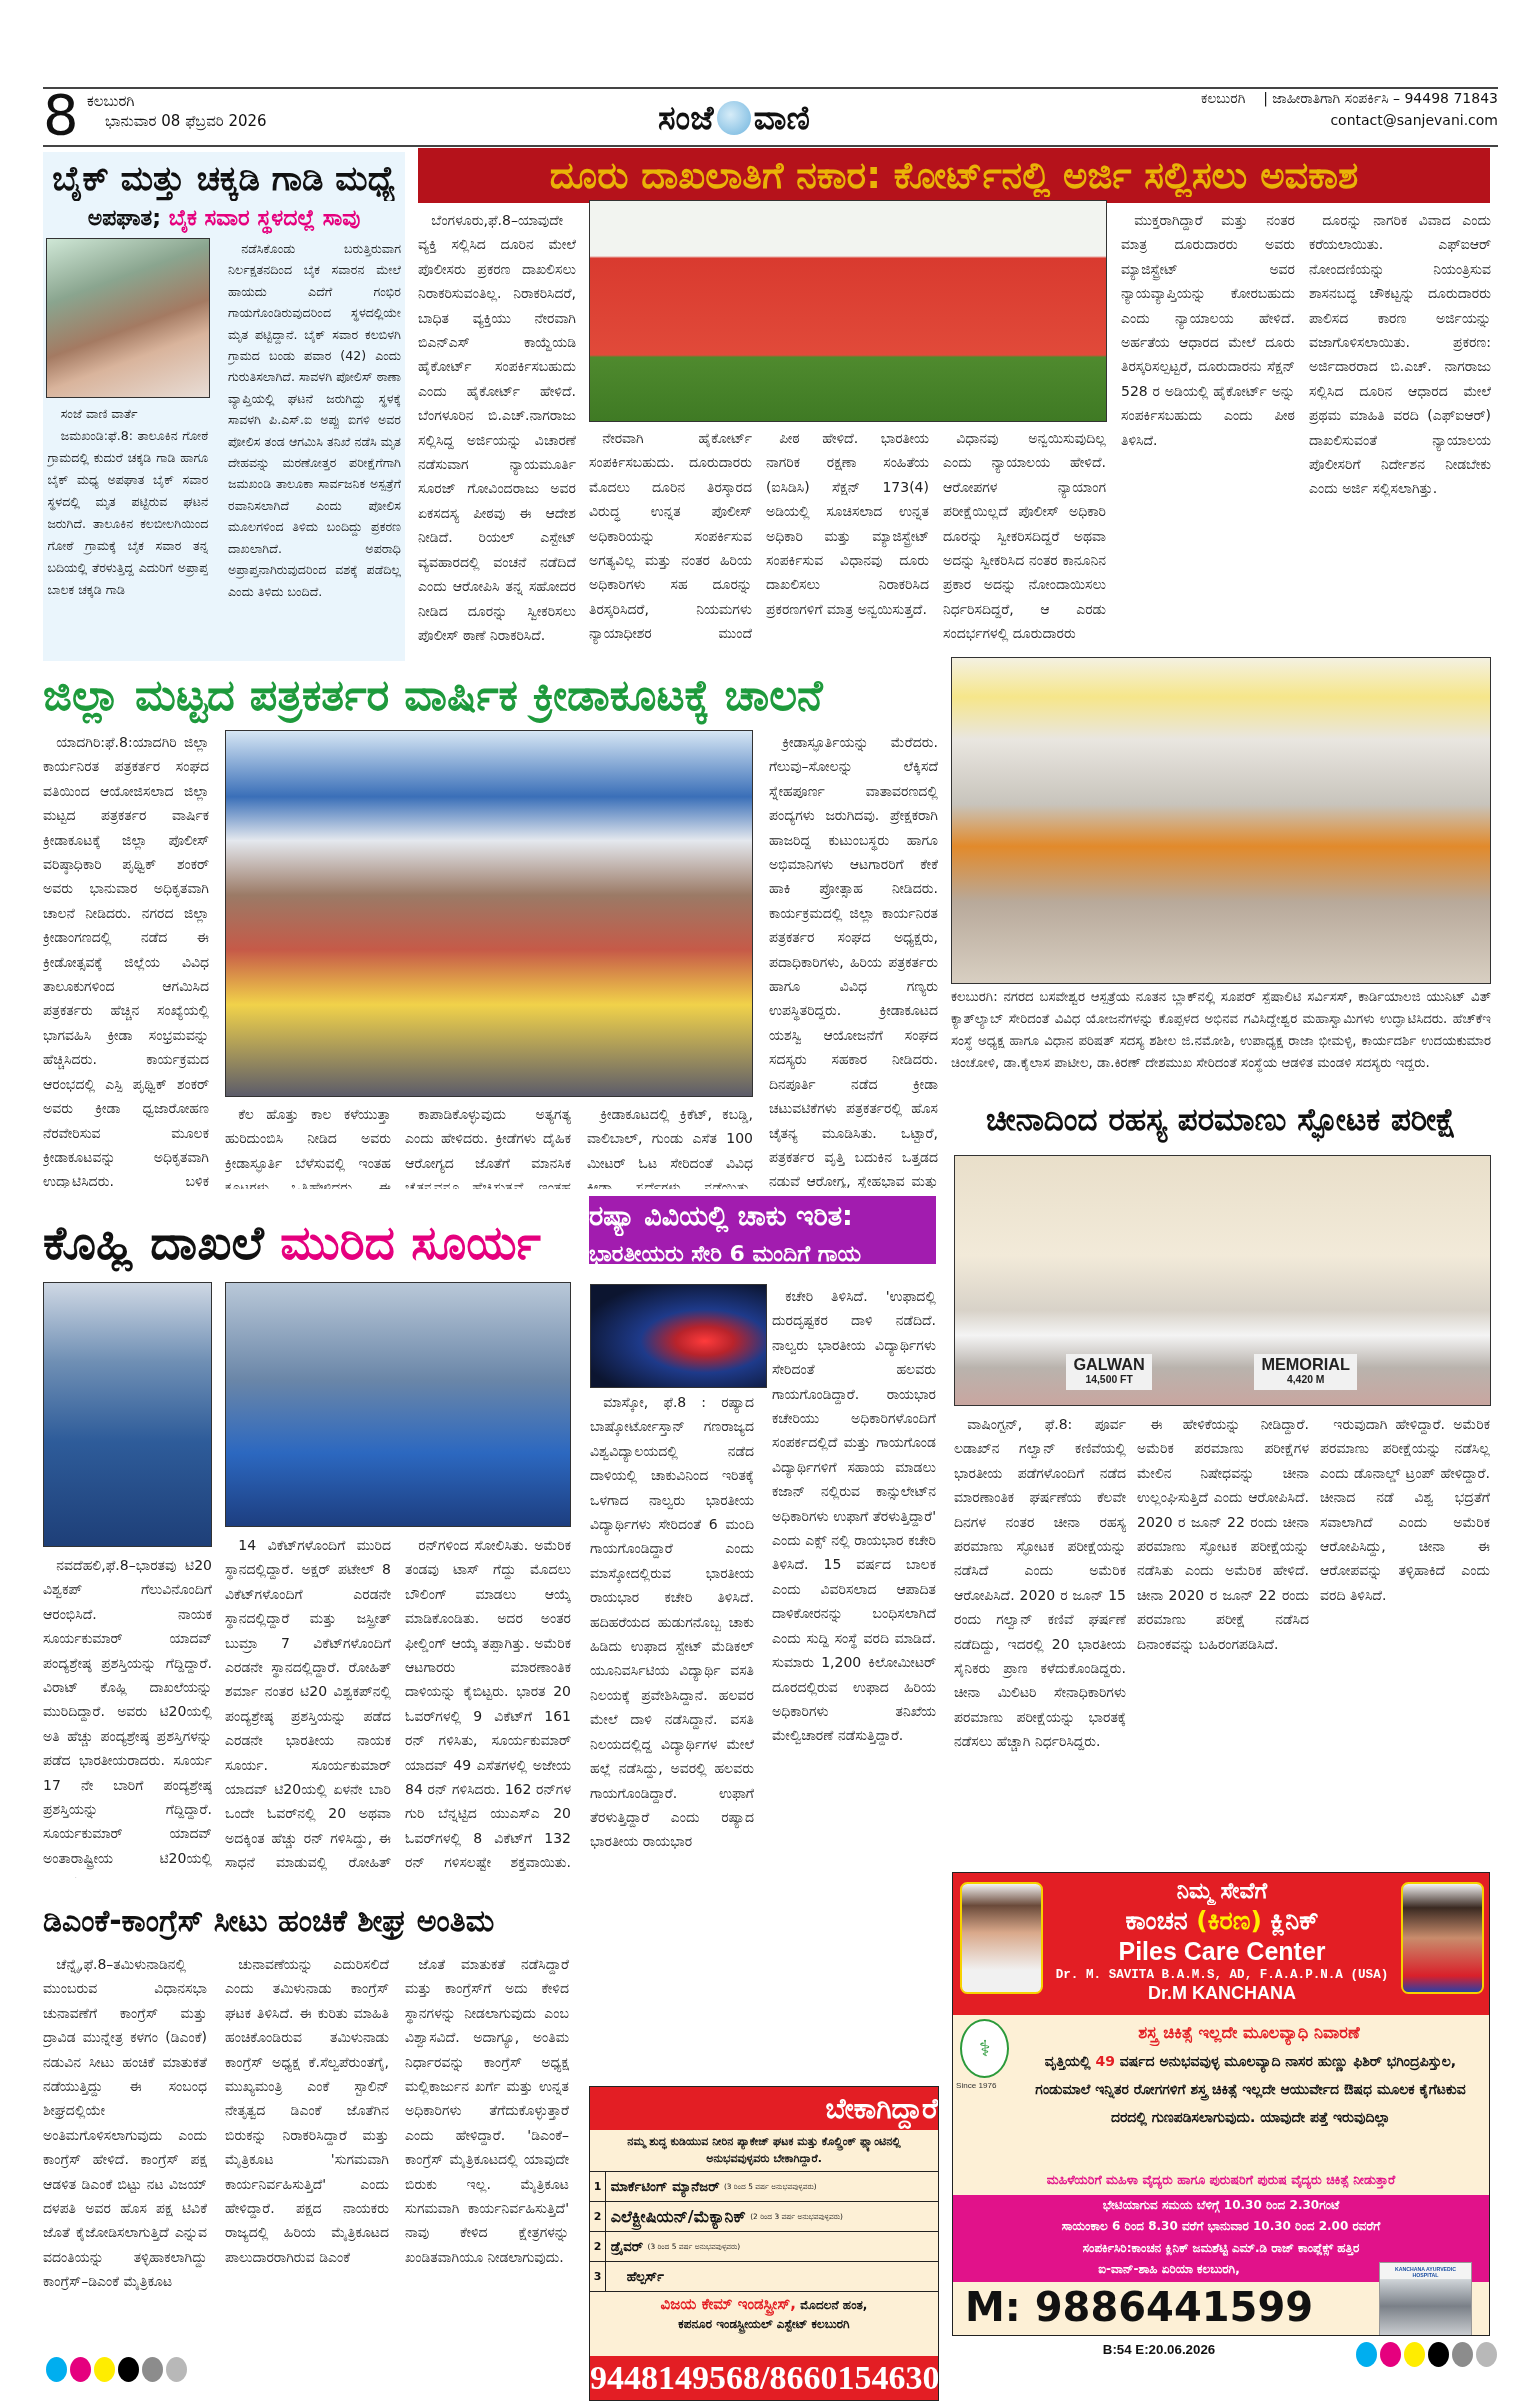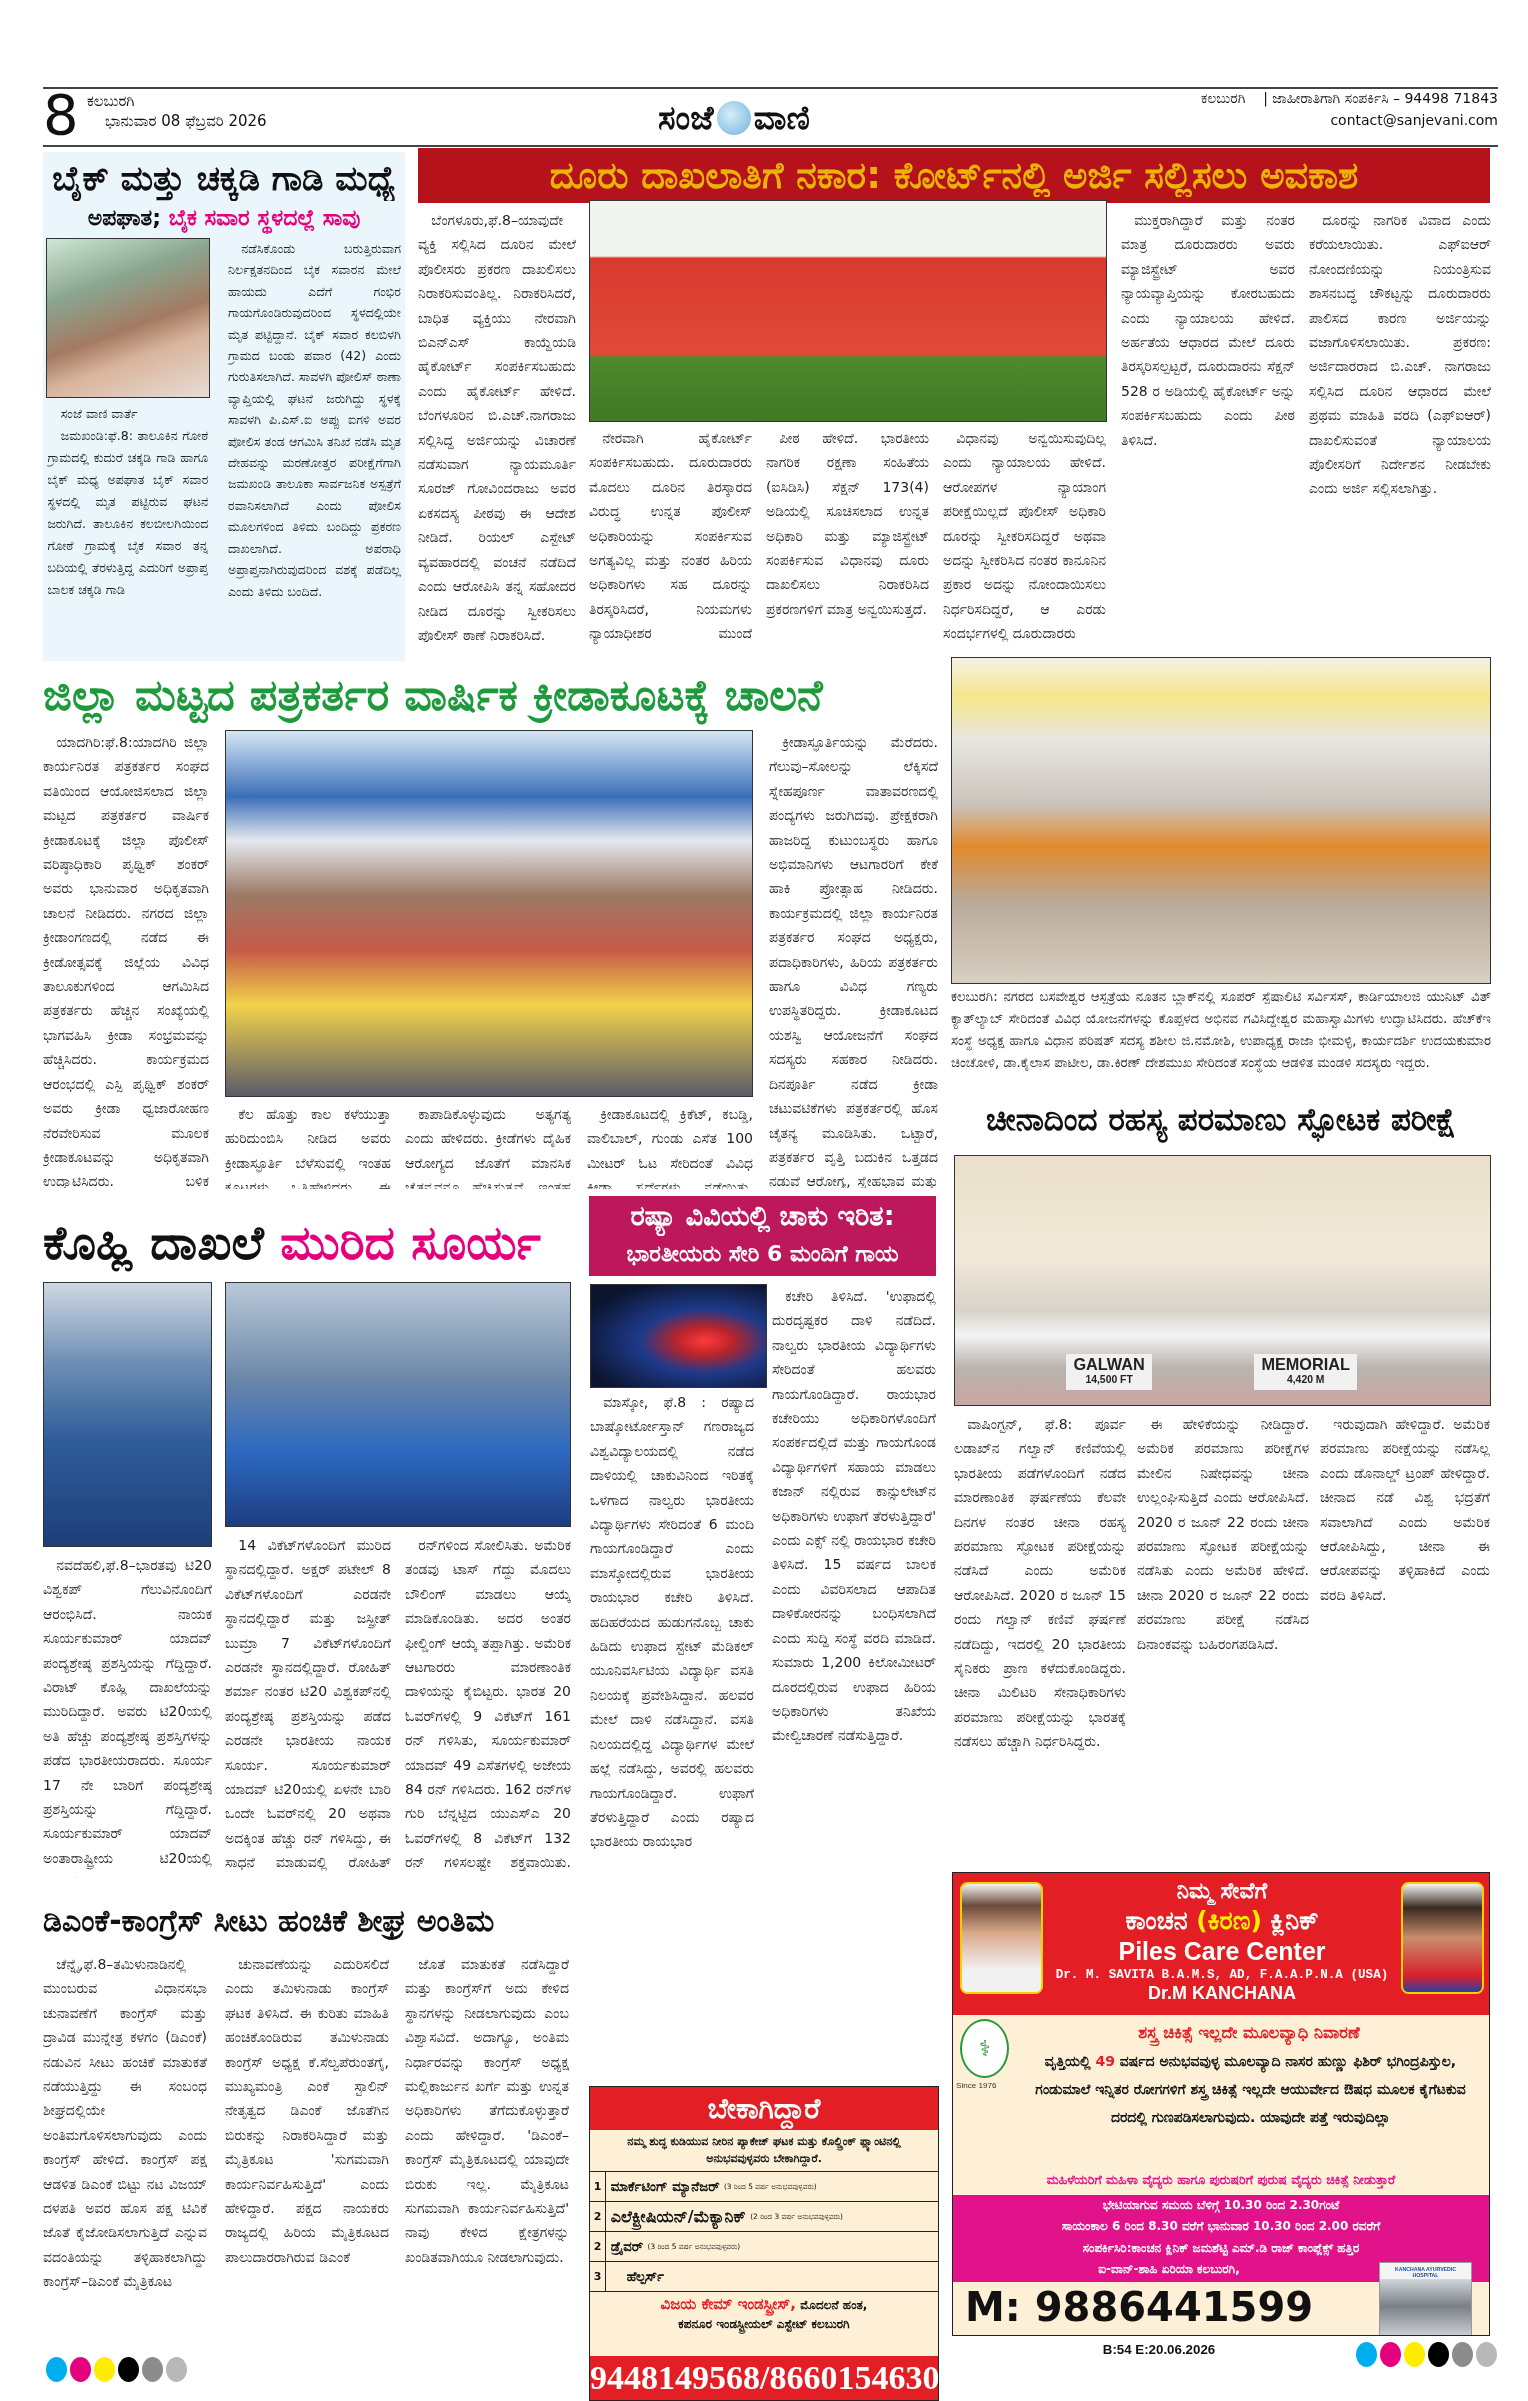--- a/index.html
+++ b/index.html
@@ -124,21 +124,21 @@
 <div class="col" style="left:43px;top:1553px;width:169px;height:325px">
     <p>ನವದೆಹಲಿ,ಫೆ.8–ಭಾರತವು ಟಿ20 ವಿಶ್ವಕಪ್ ಗೆಲುವಿನೊಂದಿಗೆ ಆರಂಭಿಸಿದೆ. ನಾಯಕ ಸೂರ್ಯಕುಮಾರ್ ಯಾದವ್ ಪಂದ್ಯಶ್ರೇಷ್ಠ ಪ್ರಶಸ್ತಿಯನ್ನು ಗೆದ್ದಿದ್ದಾರೆ. ವಿರಾಟ್ ಕೊಹ್ಲಿ ದಾಖಲೆಯನ್ನು ಮುರಿದಿದ್ದಾರೆ. ಅವರು ಟಿ20ಯಲ್ಲಿ ಅತಿ ಹೆಚ್ಚು ಪಂದ್ಯಶ್ರೇಷ್ಠ ಪ್ರಶಸ್ತಿಗಳನ್ನು ಪಡೆದ ಭಾರತೀಯರಾದರು. ಸೂರ್ಯ 17 ನೇ ಬಾರಿಗೆ ಪಂದ್ಯಶ್ರೇಷ್ಠ ಪ್ರಶಸ್ತಿಯನ್ನು ಗೆದ್ದಿದ್ದಾರೆ. ಸೂರ್ಯಕುಮಾರ್ ಯಾದವ್ ಅಂತಾರಾಷ್ಟ್ರೀಯ ಟಿ20ಯಲ್ಲಿ ಪಂದ್ಯಶ್ರೇಷ್ಠ ಪ್ರಶಸ್ತಿಯನ್ನು ಮುನ್ನಡೆಸುತ್ತಿದ್ದಾರೆ. ಅವರು 17 ನೇ ಬಾರಿಗೆ ಪ್ರಶಸ್ತಿಯನ್ನು ಗೆಲ್ಲುವ ಮೂಲಕ, ವಿರಾಟ್ ಕೊಹ್ಲಿ ಅವರ 16 ಪಂದ್ಯಶ್ರೇಷ್ಠ ಪ್ರಶಸ್ತಿಯನ್ನು ದಾಖಲೆಯನ್ನು ಮುರಿದಿದ್ದಾರೆ. ಈ ಪಟ್ಟಿಯಲ್ಲಿ ರೋಹಿತ್ ಶರ್ಮಾ</p>
   </div>
 <div class="col" style="left:225px;top:1533px;width:166px;height:345px">
     <p>14 ವಿಕೆಟ್‌ಗಳೊಂದಿಗೆ ಮುರಿದ ಸ್ಥಾನದಲ್ಲಿದ್ದಾರೆ. ಅಕ್ಷರ್ ಪಟೇಲ್ 8 ವಿಕೆಟ್‌ಗಳೊಂದಿಗೆ ಎರಡನೇ ಸ್ಥಾನದಲ್ಲಿದ್ದಾರೆ ಮತ್ತು ಜಸ್ಪ್ರೀತ್ ಬುಮ್ರಾ 7 ವಿಕೆಟ್‌ಗಳೊಂದಿಗೆ ಎರಡನೇ ಸ್ಥಾನದಲ್ಲಿದ್ದಾರೆ. ರೋಹಿತ್ ಶರ್ಮಾ ನಂತರ ಟಿ20 ವಿಶ್ವಕಪ್‌ನಲ್ಲಿ ಪಂದ್ಯಶ್ರೇಷ್ಠ ಪ್ರಶಸ್ತಿಯನ್ನು ಪಡೆದ ಎರಡನೇ ಭಾರತೀಯ ನಾಯಕ ಸೂರ್ಯ. ಸೂರ್ಯಕುಮಾರ್ ಯಾದವ್ ಟಿ20ಯಲ್ಲಿ ಏಳನೇ ಬಾರಿ ಒಂದೇ ಓವರ್‌ನಲ್ಲಿ 20 ಅಥವಾ ಅದಕ್ಕಿಂತ ಹೆಚ್ಚು ರನ್ ಗಳಿಸಿದ್ದು, ಈ ಸಾಧನೆ ಮಾಡುವಲ್ಲಿ ರೋಹಿತ್ ಶರ್ಮಾ (6 ಬಾರಿ) ಅವರನ್ನು ಹಿಂದಿಕ್ಕಿದ್ದಾರೆ. ಮುಂಬೈನ ವಾಂಖೆಡೆ ಕ್ರೀಡಾಂಗಣದಲ್ಲಿ ಶನಿವಾರ ನಡೆದ ಅಂತಿಮ ಪಂದ್ಯದಲ್ಲಿ ಭಾರತವು ಅಮೆರಿಕವನ್ನು 29</p>
   </div>
 <div class="col" style="left:405px;top:1533px;width:166px;height:345px">
     <p>ರನ್‌ಗಳಿಂದ ಸೋಲಿಸಿತು. ಅಮೆರಿಕ ತಂಡವು ಟಾಸ್ ಗೆದ್ದು ಮೊದಲು ಬೌಲಿಂಗ್ ಮಾಡಲು ಆಯ್ಕೆ ಮಾಡಿಕೊಂಡಿತು. ಅದರ ಅಂತರ ಫೀಲ್ಡಿಂಗ್ ಆಯ್ಕೆ ತಪ್ಪಾಗಿತ್ತು. ಅಮೆರಿಕ ಆಟಗಾರರು ಮಾರಣಾಂತಿಕ ದಾಳಿಯನ್ನು ಕೈಬಿಟ್ಟರು. ಭಾರತ 20 ಓವರ್‌ಗಳಲ್ಲಿ 9 ವಿಕೆಟ್‌ಗೆ 161 ರನ್ ಗಳಿಸಿತು, ಸೂರ್ಯಕುಮಾರ್ ಯಾದವ್ 49 ಎಸೆತಗಳಲ್ಲಿ ಅಜೇಯ 84 ರನ್ ಗಳಿಸಿದರು. 162 ರನ್‌ಗಳ ಗುರಿ ಬೆನ್ನಟ್ಟಿದ ಯುಎಸ್‌ಎ 20 ಓವರ್‌ಗಳಲ್ಲಿ 8 ವಿಕೆಟ್‌ಗೆ 132 ರನ್ ಗಳಿಸಲಷ್ಟೇ ಶಕ್ತವಾಯಿತು. ಸೂರ್ಯ ನಾಯಕನಾಗಿ ಎಂಟನೇ ಟಿ20ಐ ಅರ್ಧಶತಕವನ್ನು ಗಳಿಸಿದರು ಮತ್ತು ಟಿ20ಐಗಳಲ್ಲಿ ನಾಯಕನಾಗಿ 1,000 ರನ್‌ಗಳನ್ನು ತಲುಪಿದರು.</p>
   </div>
 
-<div class="abs" style="left:589px;top:1196px;width:347px;height:80px;background:#be185d;color:#fff;text-align:center">
+<div class="abs" style="left:589px;top:1196px;width:347px;height:68px;background:#a21caf;color:#fff;">
   <div class="hd" style="font-size:27px;line-height:40px">ರಷ್ಯಾ ವಿವಿಯಲ್ಲಿ ಚಾಕು ಇರಿತ:</div>
   <div class="hd" style="font-size:22px;line-height:35px">ಭಾರತೀಯರು ಸೇರಿ 6 ಮಂದಿಗೆ ಗಾಯ</div>
 </div>
 <div class="photo" style="left:590px;top:1284px;width:177px;height:104px;background:radial-gradient(ellipse at 65% 55%,#ff3b3b 0%,#b8232b 18%,#1e3a8a 40%,#0c1530 80%)"></div>
 <div class="col" style="left:590px;top:1390px;width:164px;height:547px">
     <p>ಮಾಸ್ಕೋ, ಫೆ.8 : ರಷ್ಯಾದ ಬಾಷ್ಕೋರ್ಟೋಸ್ತಾನ್ ಗಣರಾಜ್ಯದ ವಿಶ್ವವಿದ್ಯಾಲಯದಲ್ಲಿ ನಡೆದ ದಾಳಿಯಲ್ಲಿ ಚಾಕುವಿನಿಂದ ಇರಿತಕ್ಕೆ ಒಳಗಾದ ನಾಲ್ವರು ಭಾರತೀಯ ವಿದ್ಯಾರ್ಥಿಗಳು ಸೇರಿದಂತೆ 6 ಮಂದಿ ಗಾಯಗೊಂಡಿದ್ದಾರೆ ಎಂದು ಮಾಸ್ಕೋದಲ್ಲಿರುವ ಭಾರತೀಯ ರಾಯಭಾರ ಕಚೇರಿ ತಿಳಿಸಿದೆ. ಹದಿಹರೆಯದ ಹುಡುಗನೊಬ್ಬ ಚಾಕು ಹಿಡಿದು ಉಫಾದ ಸ್ಟೇಟ್ ಮೆಡಿಕಲ್ ಯೂನಿವರ್ಸಿಟಿಯ ವಿದ್ಯಾರ್ಥಿ ವಸತಿ ನಿಲಯಕ್ಕೆ ಪ್ರವೇಶಿಸಿದ್ದಾನೆ. ಹಲವರ ಮೇಲೆ ದಾಳಿ ನಡೆಸಿದ್ದಾನೆ. ವಸತಿ ನಿಲಯದಲ್ಲಿದ್ದ ವಿದ್ಯಾರ್ಥಿಗಳ ಮೇಲೆ ಹಲ್ಲೆ ನಡೆಸಿದ್ದು, ಅವರಲ್ಲಿ ಹಲವರು ಗಾಯಗೊಂಡಿದ್ದಾರೆ. ಉಫಾಗೆ ತೆರಳುತ್ತಿದ್ದಾರೆ ಎಂದು ರಷ್ಯಾದ ಭಾರತೀಯ ರಾಯಭಾರ</p>
   </div>
 <div class="col" style="left:772px;top:1284px;width:164px;height:654px">
     <p>ಕಚೇರಿ ತಿಳಿಸಿದೆ. 'ಉಫಾದಲ್ಲಿ ದುರದೃಷ್ಟಕರ ದಾಳಿ ನಡೆದಿದೆ. ನಾಲ್ವರು ಭಾರತೀಯ ವಿದ್ಯಾರ್ಥಿಗಳು ಸೇರಿದಂತೆ ಹಲವರು ಗಾಯಗೊಂಡಿದ್ದಾರೆ. ರಾಯಭಾರ ಕಚೇರಿಯು ಅಧಿಕಾರಿಗಳೊಂದಿಗೆ ಸಂಪರ್ಕದಲ್ಲಿದೆ ಮತ್ತು ಗಾಯಗೊಂಡ ವಿದ್ಯಾರ್ಥಿಗಳಿಗೆ ಸಹಾಯ ಮಾಡಲು ಕಜಾನ್ ನಲ್ಲಿರುವ ಕಾನ್ಸುಲೇಟ್‌ನ ಅಧಿಕಾರಿಗಳು ಉಫಾಗೆ ತೆರಳುತ್ತಿದ್ದಾರೆ' ಎಂದು ಎಕ್ಸ್ ನಲ್ಲಿ ರಾಯಭಾರ ಕಚೇರಿ ತಿಳಿಸಿದೆ. 15 ವರ್ಷದ ಬಾಲಕ ಎಂದು ವಿವರಿಸಲಾದ ಆಪಾದಿತ ದಾಳಿಕೋರನನ್ನು ಬಂಧಿಸಲಾಗಿದೆ ಎಂದು ಸುದ್ದಿ ಸಂಸ್ಥೆ ವರದಿ ಮಾಡಿದೆ. ಸುಮಾರು 1,200 ಕಿಲೋಮೀಟರ್ ದೂರದಲ್ಲಿರುವ ಉಫಾದ ಹಿರಿಯ ಅಧಿಕಾರಿಗಳು ತನಿಖೆಯ ಮೇಲ್ವಿಚಾರಣೆ ನಡೆಸುತ್ತಿದ್ದಾರೆ.</p>
   </div>
@@ -148,21 +148,21 @@
     <p>ಚೆನ್ನೈ,ಫೆ.8–ತಮಿಳುನಾಡಿನಲ್ಲಿ ಮುಂಬರುವ ವಿಧಾನಸಭಾ ಚುನಾವಣೆಗೆ ಕಾಂಗ್ರೆಸ್ ಮತ್ತು ದ್ರಾವಿಡ ಮುನ್ನೇತ್ರ ಕಳಗಂ (ಡಿಎಂಕೆ) ನಡುವಿನ ಸೀಟು ಹಂಚಿಕೆ ಮಾತುಕತೆ ನಡೆಯುತ್ತಿದ್ದು ಈ ಸಂಬಂಧ ಶೀಘ್ರದಲ್ಲಿಯೇ ಅಂತಿಮಗೊಳಿಸಲಾಗುವುದು ಎಂದು ಕಾಂಗ್ರೆಸ್ ಹೇಳಿದೆ. ಕಾಂಗ್ರೆಸ್ ಪಕ್ಷ ಆಡಳಿತ ಡಿಎಂಕೆ ಬಿಟ್ಟು ನಟ ವಿಜಯ್ ದಳಪತಿ ಅವರ ಹೊಸ ಪಕ್ಷ ಟಿವಿಕೆ ಜೊತೆ ಕೈಜೋಡಿಸಲಾಗುತ್ತಿದೆ ಎನ್ನುವ ವದಂತಿಯನ್ನು ತಳ್ಳಿಹಾಕಲಾಗಿದ್ದು ಕಾಂಗ್ರೆಸ್–ಡಿಎಂಕೆ ಮೈತ್ರಿಕೂಟ</p>
   </div>
 <div class="col" style="left:225px;top:1952px;width:164px;height:362px">
     <p>ಚುನಾವಣೆಯನ್ನು ಎದುರಿಸಲಿದೆ ಎಂದು ತಮಿಳುನಾಡು ಕಾಂಗ್ರೆಸ್ ಘಟಕ ತಿಳಿಸಿದೆ. ಈ ಕುರಿತು ಮಾಹಿತಿ ಹಂಚಿಕೊಂಡಿರುವ ತಮಿಳುನಾಡು ಕಾಂಗ್ರೆಸ್ ಅಧ್ಯಕ್ಷ ಕೆ.ಸೆಲ್ವಪೆರುಂತಗೈ, ಮುಖ್ಯಮಂತ್ರಿ ಎಂಕೆ ಸ್ಟಾಲಿನ್ ನೇತೃತ್ವದ ಡಿಎಂಕೆ ಜೊತೆಗಿನ ಬಿರುಕನ್ನು ನಿರಾಕರಿಸಿದ್ದಾರೆ ಮತ್ತು ಮೈತ್ರಿಕೂಟ 'ಸುಗಮವಾಗಿ ಕಾರ್ಯನಿರ್ವಹಿಸುತ್ತಿದೆ' ಎಂದು ಹೇಳಿದ್ದಾರೆ. ಪಕ್ಷದ ನಾಯಕರು ರಾಜ್ಯದಲ್ಲಿ ಹಿರಿಯ ಮೈತ್ರಿಕೂಟದ ಪಾಲುದಾರರಾಗಿರುವ ಡಿಎಂಕೆ</p>
   </div>
 <div class="col" style="left:405px;top:1952px;width:164px;height:362px">
     <p>ಜೊತೆ ಮಾತುಕತೆ ನಡೆಸಿದ್ದಾರೆ ಮತ್ತು ಕಾಂಗ್ರೆಸ್‌ಗೆ ಅದು ಕೇಳಿದ ಸ್ಥಾನಗಳನ್ನು ನೀಡಲಾಗುವುದು ಎಂಬ ವಿಶ್ವಾಸವಿದೆ. ಅದಾಗ್ಯೂ, ಅಂತಿಮ ನಿರ್ಧಾರವನ್ನು ಕಾಂಗ್ರೆಸ್ ಅಧ್ಯಕ್ಷ ಮಲ್ಲಿಕಾರ್ಜುನ ಖರ್ಗೆ ಮತ್ತು ಉನ್ನತ ಅಧಿಕಾರಿಗಳು ತೆಗೆದುಕೊಳ್ಳುತ್ತಾರೆ ಎಂದು ಹೇಳಿದ್ದಾರೆ. 'ಡಿಎಂಕೆ–ಕಾಂಗ್ರೆಸ್ ಮೈತ್ರಿಕೂಟದಲ್ಲಿ ಯಾವುದೇ ಬಿರುಕು ಇಲ್ಲ. ಮೈತ್ರಿಕೂಟ ಸುಗಮವಾಗಿ ಕಾರ್ಯನಿರ್ವಹಿಸುತ್ತಿದೆ' ನಾವು ಕೇಳಿದ ಕ್ಷೇತ್ರಗಳನ್ನು ಖಂಡಿತವಾಗಿಯೂ ನೀಡಲಾಗುವುದು.</p>
   </div>
 
 <div class="abs" style="left:589px;top:2086px;width:350px;height:315px;border:1.5px solid #222;background:#fdf0d6;font-family:'DejaVu Sans',sans-serif;overflow:hidden">
-  <div class="hd" style="background:#e31e24;color:#fff;text-align:center;font-size:28px;line-height:43px">ಬೇಕಾಗಿದ್ದಾರೆ</div>
+  <div class="hd" style="background:#e31e24;color:#fff;text-align:right;font-size:28px;line-height:43px">ಬೇಕಾಗಿದ್ದಾರೆ</div>
   <div style="text-align:center;font-size:11px;line-height:16.3px;font-weight:bold;padding:4.4px 4.4px;border-bottom:1.5px solid #222">ನಮ್ಮ ಶುದ್ಧ ಕುಡಿಯುವ ನೀರಿನ ಪ್ಯಾಕೇಜ್ ಘಟಕ ಮತ್ತು ಕೊಲ್ಡ್ರಿಂಕ್ ಪ್ಲ್ಯಾಂಟಿನಲ್ಲಿ ಅನುಭವವುಳ್ಳವರು ಬೇಕಾಗಿದ್ದಾರೆ.</div>
   <div id="positions">
       <div style="display: flex; border-bottom: 1.5px solid rgb(34, 34, 34); height: 30px; align-items: center; font-family: &quot;DejaVu Sans&quot;, sans-serif;">
         <span style="width: 16.3px; text-align: center; border-right: 1.5px solid rgb(34, 34, 34); height: 100%; line-height: 30px; font-weight: bold; font-size: 11px;">1</span>
         <span style="font-weight: bold; font-size: 13.3px; padding-left: 4.4px; white-space: nowrap;">ಮಾರ್ಕೆಟಿಂಗ್ ಮ್ಯಾನೆಜರ್</span>
         <span style="font-size: 7.4px; padding-left: 4.4px; white-space: nowrap;">(3 ರಿಂದ 5 ವರ್ಷ ಅನುಭವವುಳ್ಳವರು)</span>
       </div>
       <div style="display: flex; border-bottom: 1.5px solid rgb(34, 34, 34); height: 30px; align-items: center; font-family: &quot;DejaVu Sans&quot;, sans-serif;">
         <span style="width: 16.3px; text-align: center; border-right: 1.5px solid rgb(34, 34, 34); height: 100%; line-height: 30px; font-weight: bold; font-size: 11px;">2</span>
         <span style="font-weight: bold; font-size: 16px; padding-left: 4.4px; white-space: nowrap;">ಎಲೆಕ್ಟ್ರೀಷಿಯನ್/ಮೆಕ್ಯಾನಿಕ್</span>

